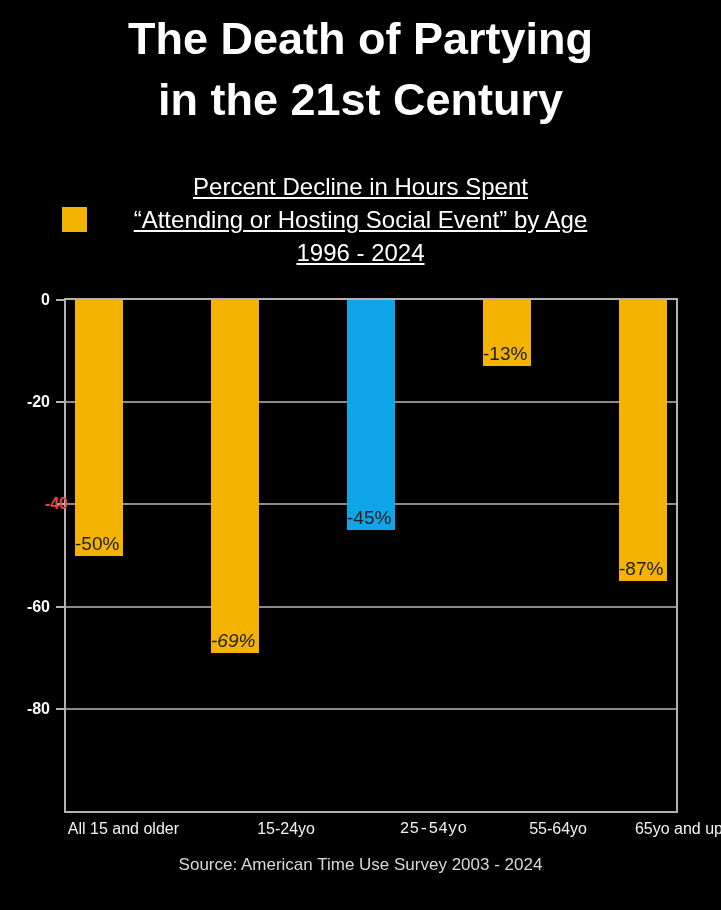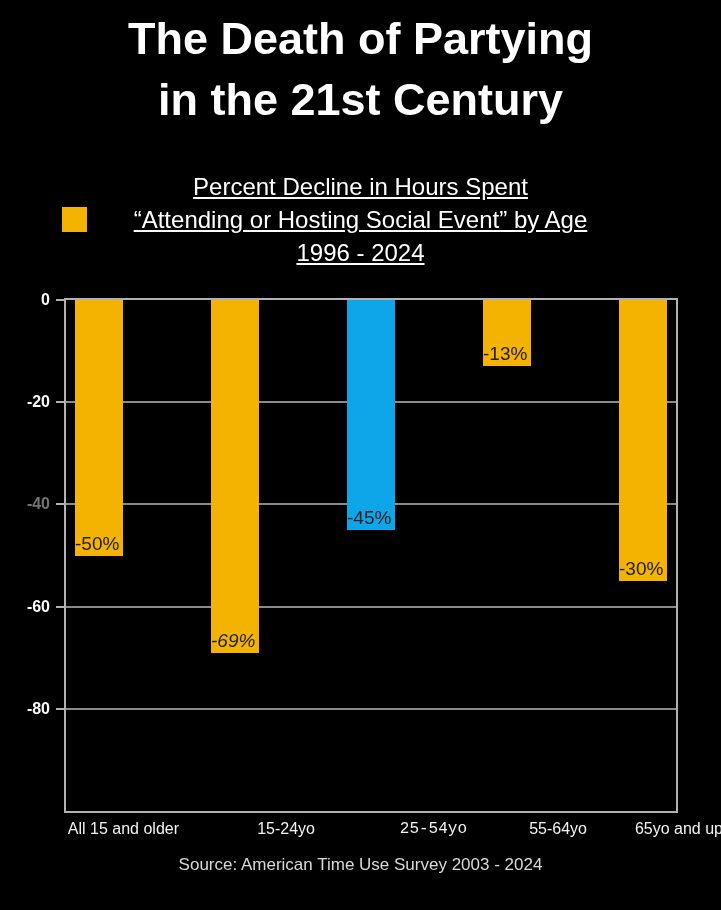--- a/index.html
+++ b/index.html
@@ -95,29 +95,29 @@
       <div class="bar" style="left: 145px; height: 352.59px; background: rgb(245, 179, 1); font-style: italic;">
         <div class="bar-value-label" style="color: rgb(29, 29, 29);">-69%</div>
       </div>
       <div class="bar" style="left: 281px; height: 229.95px; background: #0ea5e9;">
         <div class="bar-value-label" style="color: rgb(29, 29, 29);">-45%</div>
       </div>
       <div class="bar" style="left: 417px; height: 66.43px; background: rgb(245, 179, 1);">
         <div class="bar-value-label" style="color: rgb(29, 29, 29);">-13%</div>
       </div>
       <div class="bar" style="left: 553px; height: 281.05px; background: rgb(245, 179, 1);">
-        <div class="bar-value-label" style="color: rgb(29, 29, 29);">-30%</div>
+        <div class="bar-value-label" style="color: rgb(29, 29, 29);">-87%</div>
       </div>
     </div>
 <div class="y-tick-mark" style="top: 299px; background: rgb(178, 178, 178);"></div>
     <div class="y-tick-label" style="top: 290px; color: rgb(250, 250, 250);">0</div>
     <div class="y-tick-mark" style="top: 401.2px; background: rgb(178, 178, 178);"></div>
     <div class="y-tick-label" style="top: 392.2px; color: rgb(250, 250, 250);">-20</div>
     <div class="y-tick-mark" style="top: 503.4px; background: rgb(178, 178, 178);"></div>
-    <div class="y-tick-label" style="top: 494.4px; color: #737373;">-40</div>
+    <div class="y-tick-label" style="top: 494.4px; color: #ef4444; padding-left: 18px;">-40</div>
     <div class="y-tick-mark" style="top: 605.6px; background: rgb(178, 178, 178);"></div>
     <div class="y-tick-label" style="top: 596.6px; color: rgb(250, 250, 250);">-60</div>
     <div class="y-tick-mark" style="top: 707.8px; background: rgb(178, 178, 178);"></div>
     <div class="y-tick-label" style="top: 698.8px; color: rgb(250, 250, 250);">-80</div>
     <div class="x-tick-label" style="left: 19px;">All 15 and older</div>
     <div class="x-tick-label" style="left: 155px;">15-24yo</div>
     <div class="x-tick-label" style="left: 307px; font-family: Liberation Mono, monospace;">25-54yo</div>
     <div class="x-tick-label" style="left: 427px;">55-64yo</div>
     <div class="x-tick-label" style="left: 563px;">65yo and up</div>
   </div>

